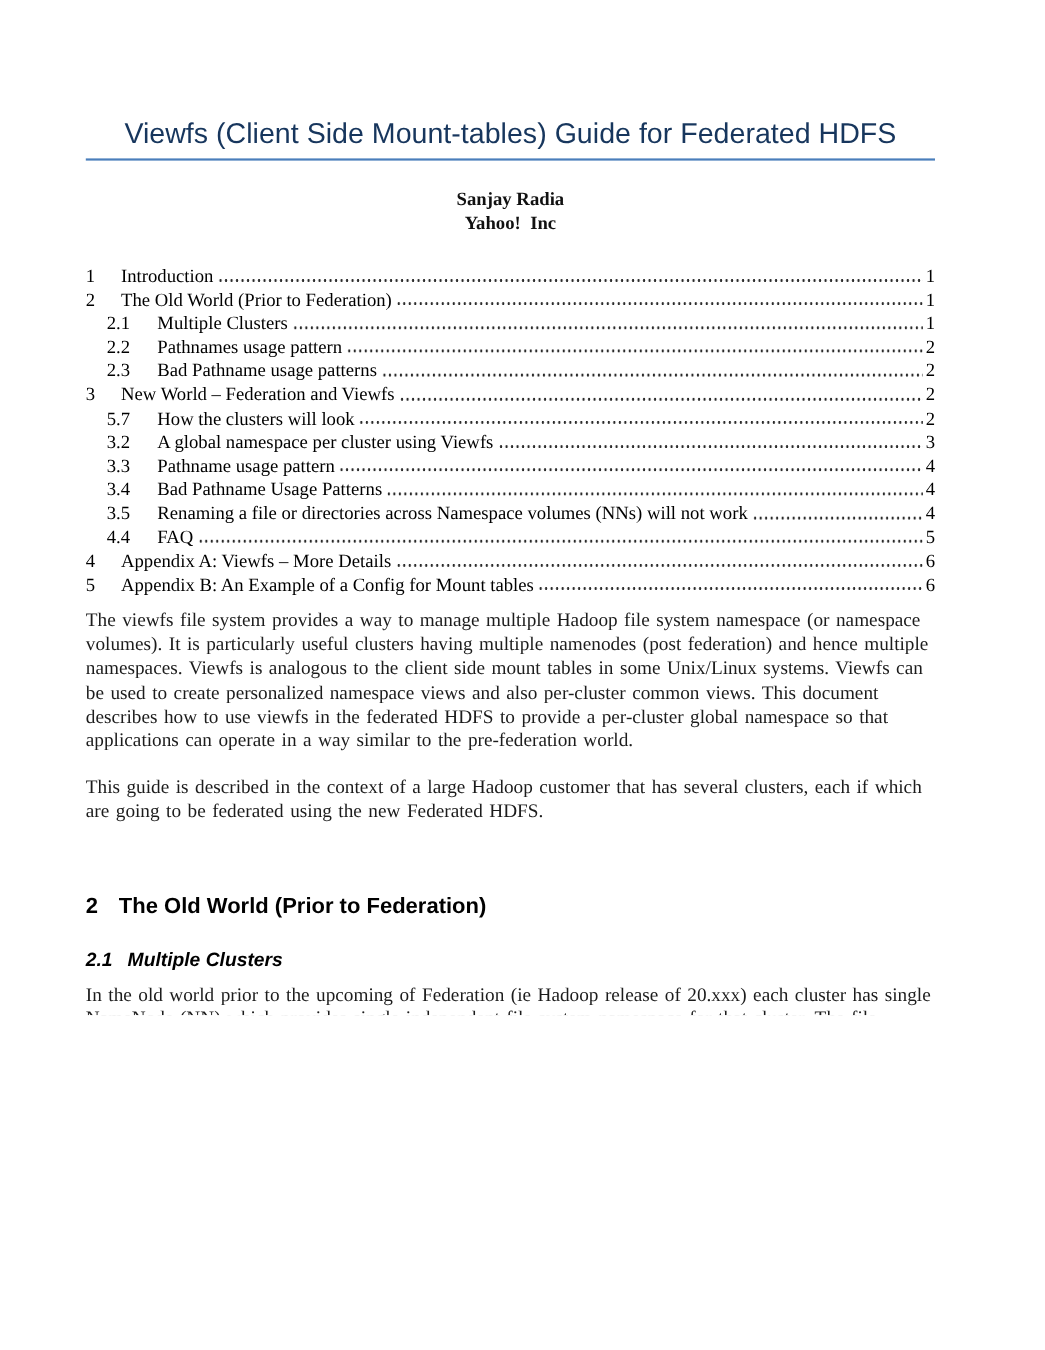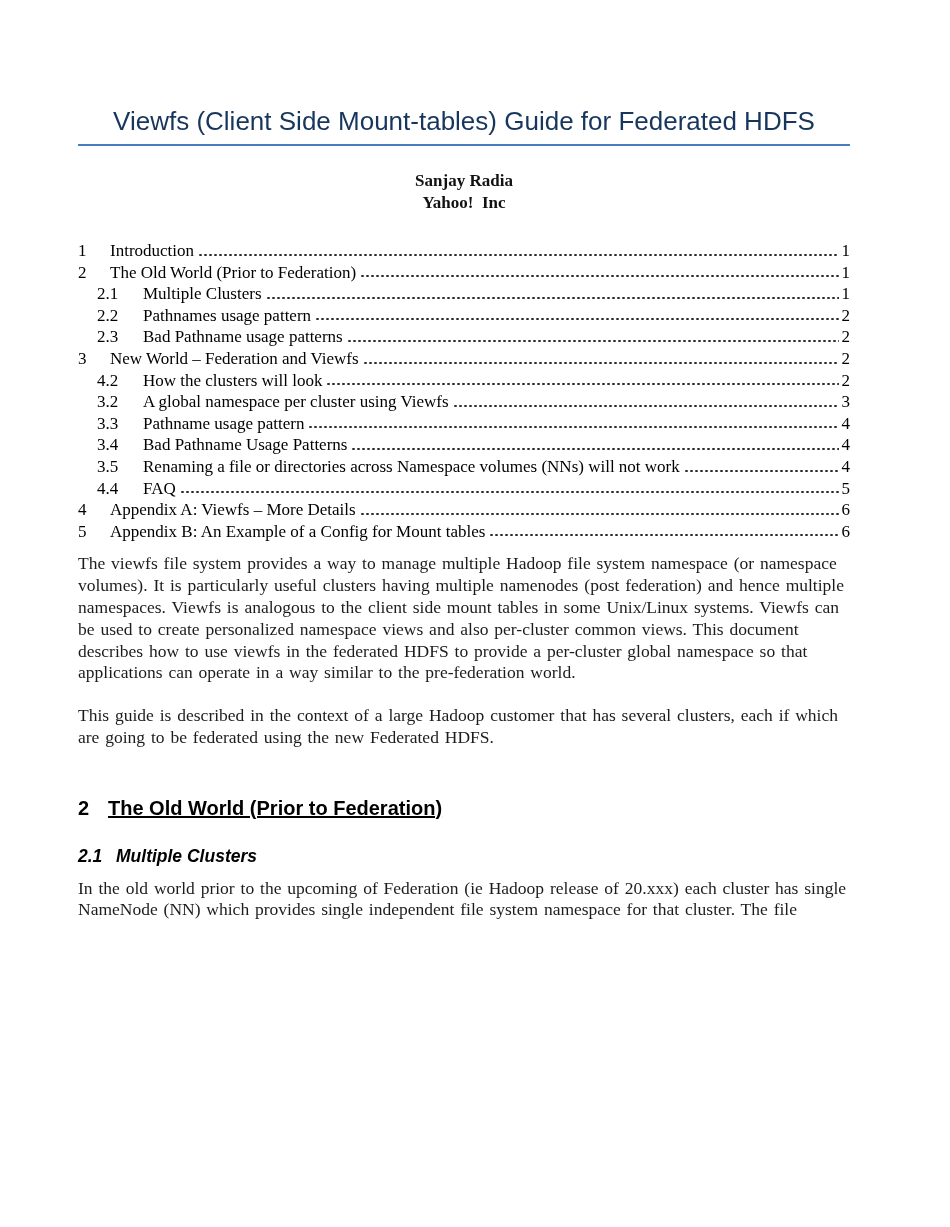--- a/index.html
+++ b/index.html
@@ -34,21 +34,21 @@
     background-image:radial-gradient(circle, #2b2b2b 1.05px, transparent 1.3px);
     background-size:5px 6px; background-repeat:repeat-x;
     background-position:left bottom 4px; }
   .toc-page { flex:0 0 auto; text-align:right; }
 
   
   .h1 { margin:0; font-family:"Liberation Sans", sans-serif; font-weight:700;
     font-size:20px; line-height:26px; color:#000; }
   .h1 .hnum { display:inline-block; width:30px; }
   .sec-intro .h1 { margin-top:63px; }
-  .sec-oldworld .h1 { margin-top:46px;text-decoration:underline; }
+  .sec-oldworld .h1 { margin-top:62px; }
   .h2 { margin:24px 0 0 0; font-family:"Liberation Sans", sans-serif; font-weight:700;
     font-style:italic; font-size:17.5px; line-height:22px; color:#000; }
   .h2 .hnum { display:inline-block; width:38px; font-style:italic; }
 
   
   p.body { margin:0; font-size:17.5px; line-height:21.8px; word-spacing:1.5px; color:#1c1c1c; }
   p.body.first { margin-top:11px; }
   p.body.after-gap { margin-top:21px; }
 
   
@@ -107,21 +107,21 @@
         </div>
 
         <div class="toc-row lv1">
           <span class="toc-num">3</span>
           <span class="toc-label">New World – Federation and Viewfs</span>
           <span class="toc-dots"></span>
           <span class="toc-page">2</span>
         </div>
 
         <div class="toc-row lv2">
-          <span class="toc-num">4.2</span>
+          <span class="toc-num">5.7</span>
           <span class="toc-label">How the clusters will look</span>
           <span class="toc-dots"></span>
           <span class="toc-page">2</span>
         </div>
 
         <div class="toc-row lv2">
           <span class="toc-num">3.2</span>
           <span class="toc-label">A global namespace per cluster using Viewfs</span>
           <span class="toc-dots"></span>
           <span class="toc-page">3</span>

